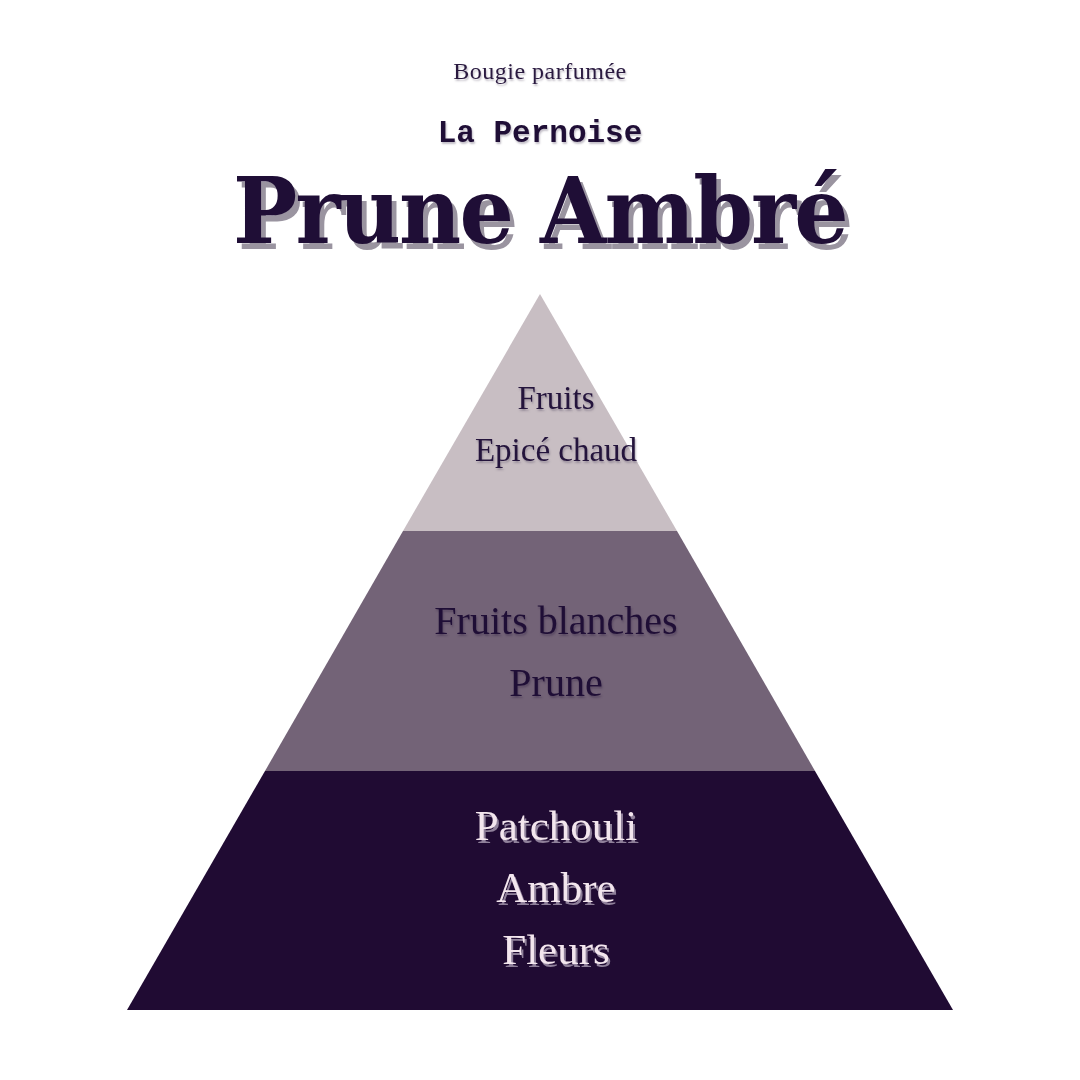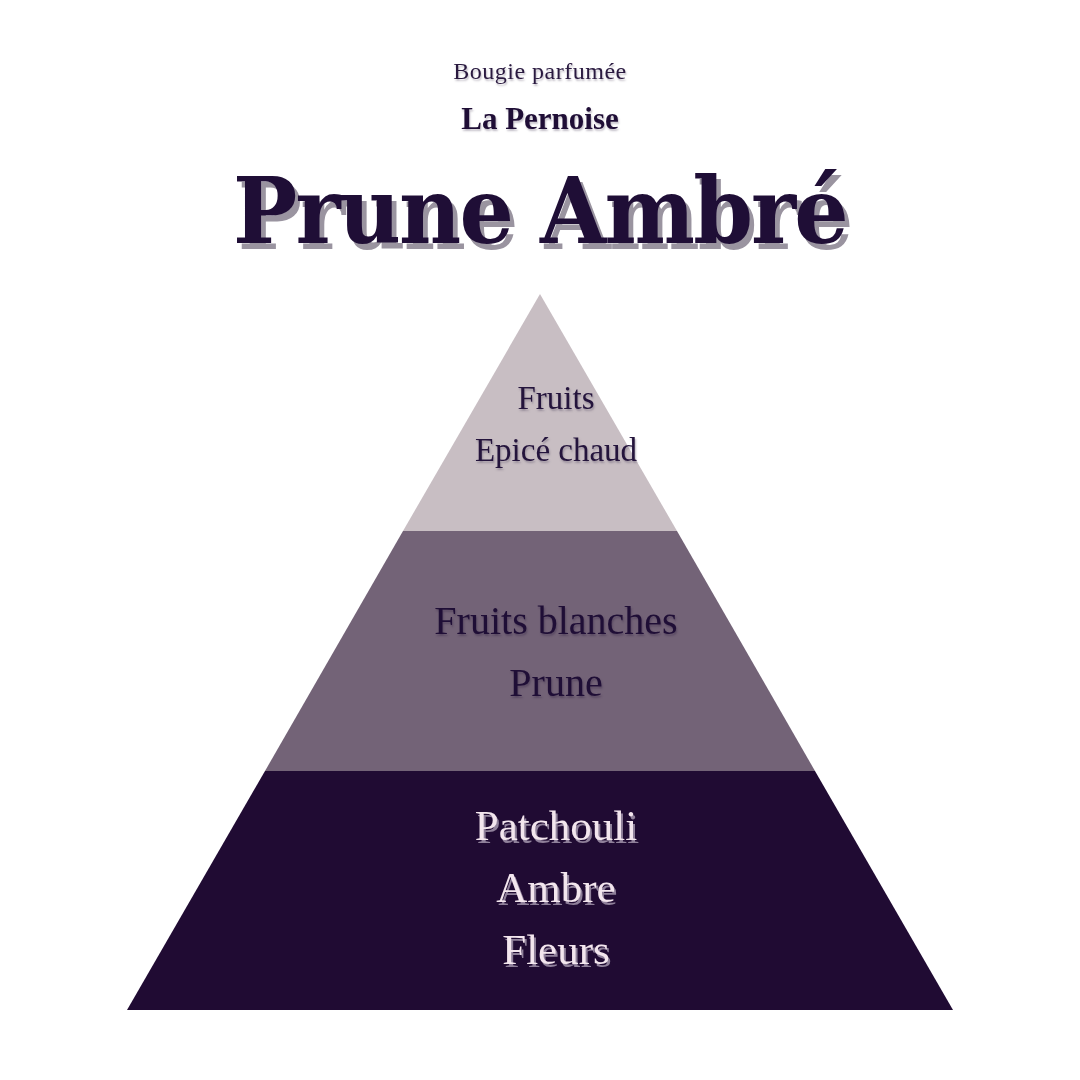--- a/index.html
+++ b/index.html
@@ -29,22 +29,22 @@
       font-family: "Liberation Serif", "DejaVu Serif", serif;
       font-size: 24px;
       color: #2a1a40;
       text-shadow: 1px 2px 2px rgba(120,110,130,0.45);
       letter-spacing: 0.5px;
     }
     .brand {
       position: absolute;
       left: 0;
       width: 1080px;
-      top: 101px;
-      font-family: Liberation Serif, serif;
+      top: 116px;
+      font-family: Liberation Mono, monospace;
       font-weight: bold;
       font-size: 31px;
       color: #1f0e36;
       text-shadow: 1px 2px 2px rgba(120,110,130,0.45);
     }
     .title {
       position: absolute;
       left: 0;
       width: 1080px;
       top: 156px;

